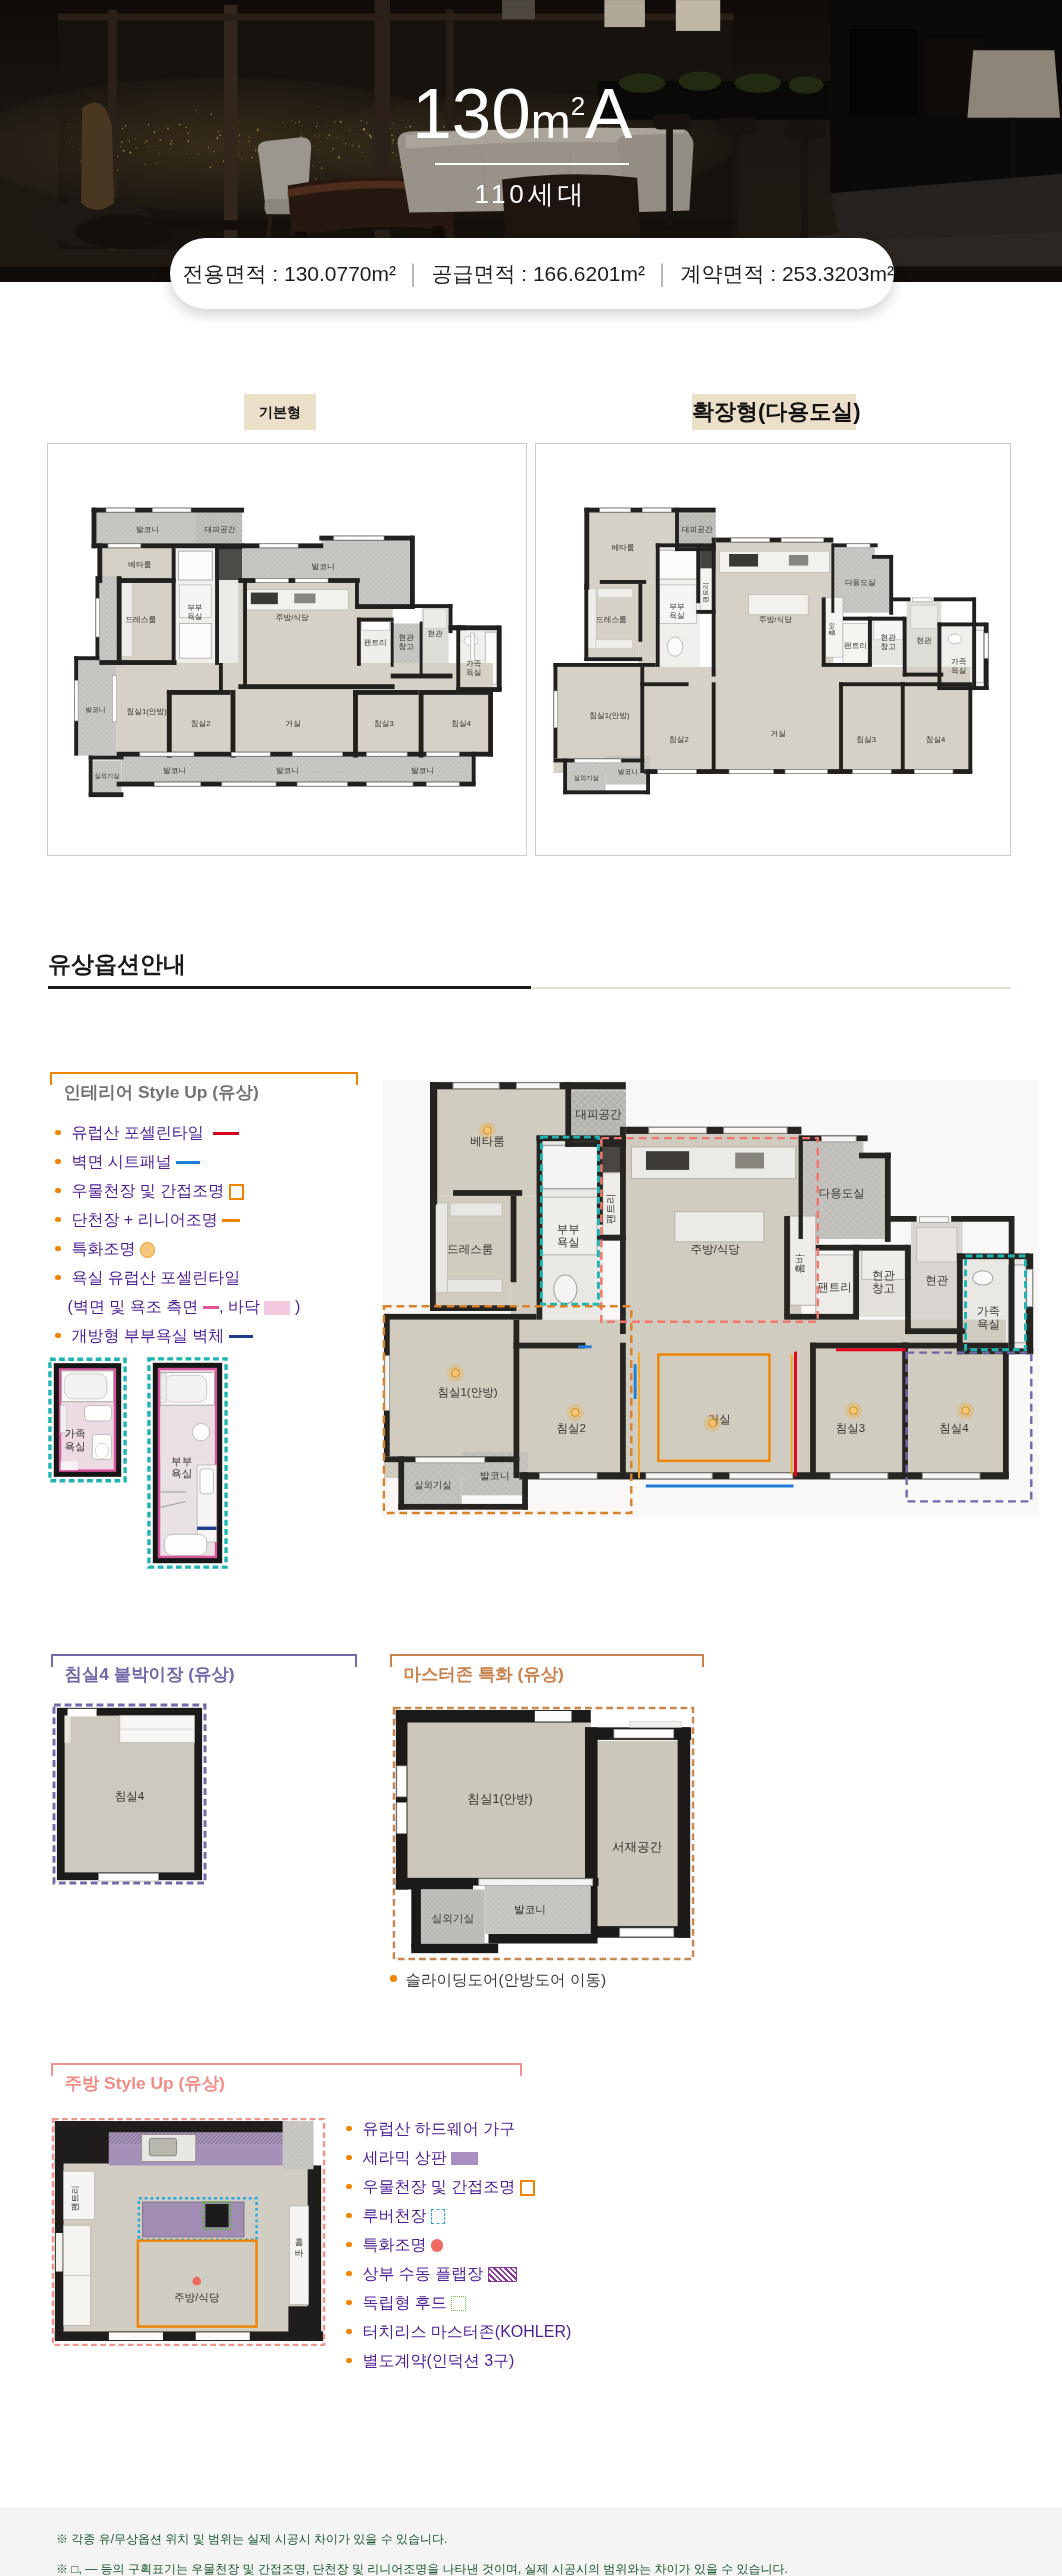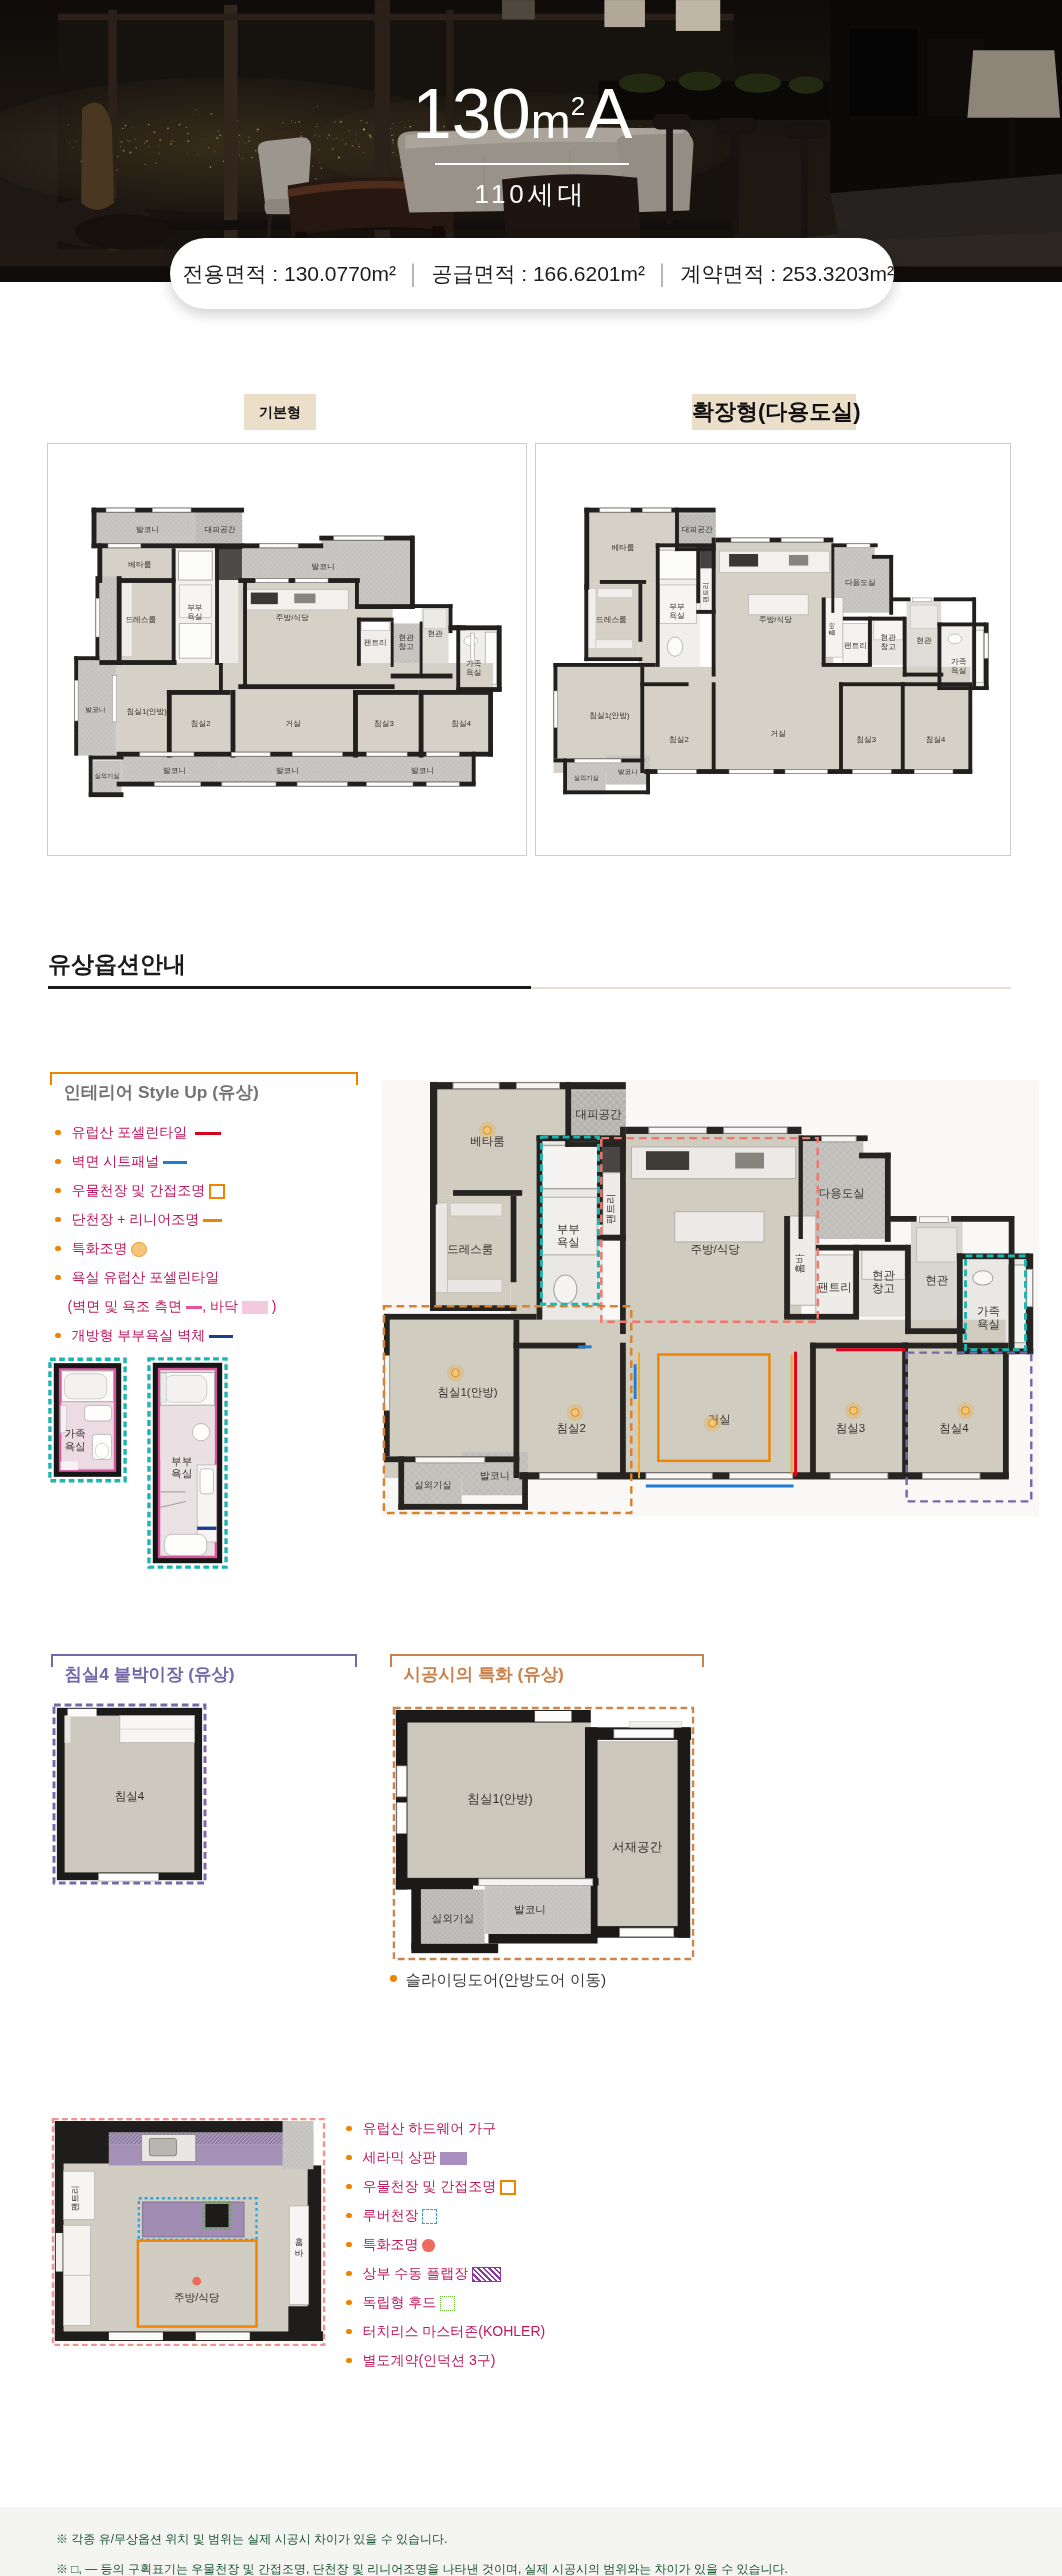--- a/index.html
+++ b/index.html
@@ -7,21 +7,21 @@
 .page{position:relative;width:1062px;height:2576px;background:#fff;overflow:hidden;}
 .abs{position:absolute;}
 .planbox{position:absolute;border:1px solid #ccc;background:#fff;}
 .tanlabel{position:absolute;background:#ecdfca;color:#111;font-weight:bold;font-size:21px;text-align:center;line-height:36px;height:36px;white-space:nowrap;}
 .sectitle{position:absolute;font-weight:bold;font-size:23px;color:#1a1a1a;}
 .optbox{position:absolute;height:29px;}
 .optbox .bar{position:absolute;top:0;left:0;right:0;height:1.9px;}
 .optbox .tl{position:absolute;top:0;left:0;width:1.9px;height:12.6px;}
 .optbox .tr{position:absolute;top:0;right:0;width:1.9px;height:12.6px;}
 .optbox .txt{position:absolute;top:7.7px;left:13.5px;font-size:17.4px;font-weight:bold;white-space:nowrap;}
-.leg{position:absolute;font-size:14px;color:#be185d;white-space:nowrap;}
+.leg{position:absolute;font-size:16px;color:#4c1d95;white-space:nowrap;}
 .leg .it{position:relative;height:29px;line-height:29px;padding-left:16.4px;}
 .leg .it::before{content:"";position:absolute;left:0;top:11.6px;width:5.8px;height:5.8px;border-radius:50%;background:#f08300;}
 .leg .it.nb::before{display:none;}
 .footnote{position:absolute;left:0;right:0;top:2507px;height:69px;background:#f4f4f2;}
 .footnote p{margin:12px;padding:0 0 0 44px;font-size:12px;color:#14532d;line-height:15.5px;}
 svg text{font-family:"Liberation Sans",sans-serif;fill:#33302c;}
 </style>
 </head>
 <body>
 <div class="page">
@@ -1036,21 +1036,21 @@
 <rect x="48" y="176" width="62" height="8" fill="#fdfdfc" stroke="#9b9995" stroke-width="0.7"></rect>
 
 <text x="80" y="100" font-size="12" text-anchor="middle" fill="#33302c">침실4</text>
 </svg>
 </div>
 
 <div class="optbox" style="left:390px;top:1654px;width:314px;">
   <div class="bar" style="background:#c8824d;"></div>
       <div class="tl" style="background:#c8824d;"></div>
       <div class="tr" style="background:#c8824d;"></div>
-  <div class="txt" style="color:#c8824d;">시공시의 특화 (유상)</div>
+  <div class="txt" style="color:#c8824d;">마스터존 특화 (유상)</div>
 </div>
 
 <div class="abs" style="left:392px;top:1706px;">
 <svg id="masterplan" width="303" height="255" viewBox="0 0 314 264">
 
 <rect x="14" y="14" width="192" height="170" fill="#ccc7bb"></rect>
 
 <rect x="206" y="36" width="96" height="200" fill="#ccc7bb"></rect>
 
 <g fill="#1b1a18">
@@ -1098,20 +1098,26 @@
 <text x="254" y="150" font-size="13" text-anchor="middle" fill="#33302c">서재공간</text>
 <text x="63" y="224" font-size="11" text-anchor="middle" fill="#33302c">실외기실</text>
 <text x="143" y="214" font-size="11" text-anchor="middle" fill="#33302c">발코니</text>
 
 <rect x="2" y="2" width="310" height="260" fill="none" stroke="#c8874e" stroke-width="2.5" stroke-dasharray="7 4"></rect>
 </svg>
 </div>
 
 <div class="abs" style="left:390px;top:1970px;font-size:15.5px;color:#3a3a3a;"><span style="display:inline-block;width:6.8px;height:6.8px;border-radius:50%;background:#f08300;vertical-align:2.9px;"></span>&nbsp; 슬라이딩도어(안방도어 이동)</div>
 
+<div class="optbox" style="left:51px;top:2063px;width:471px;">
+  <div class="bar" style="background:#f2928c;"></div>
+      <div class="tl" style="background:#f2928c;"></div>
+      <div class="tr" style="background:#f2928c;"></div>
+  <div class="txt" style="color:#f18d86;">주방 Style Up (유상)</div>
+</div>
 
 <div class="abs" style="left:51px;top:2117px;">
 <svg id="kitchenplan" width="275" height="230" viewBox="0 0 285 238">
 
 <rect x="12" y="16" width="260" height="206" fill="#d1cdc2"></rect>
 
 <g fill="#1e1d1b">
 
   <rect x="4" y="4" width="248" height="12"></rect>
 

